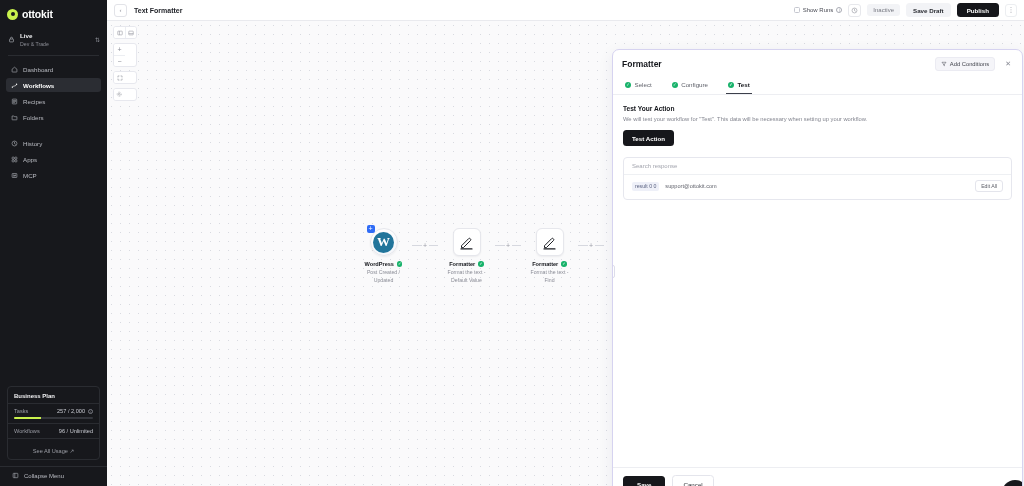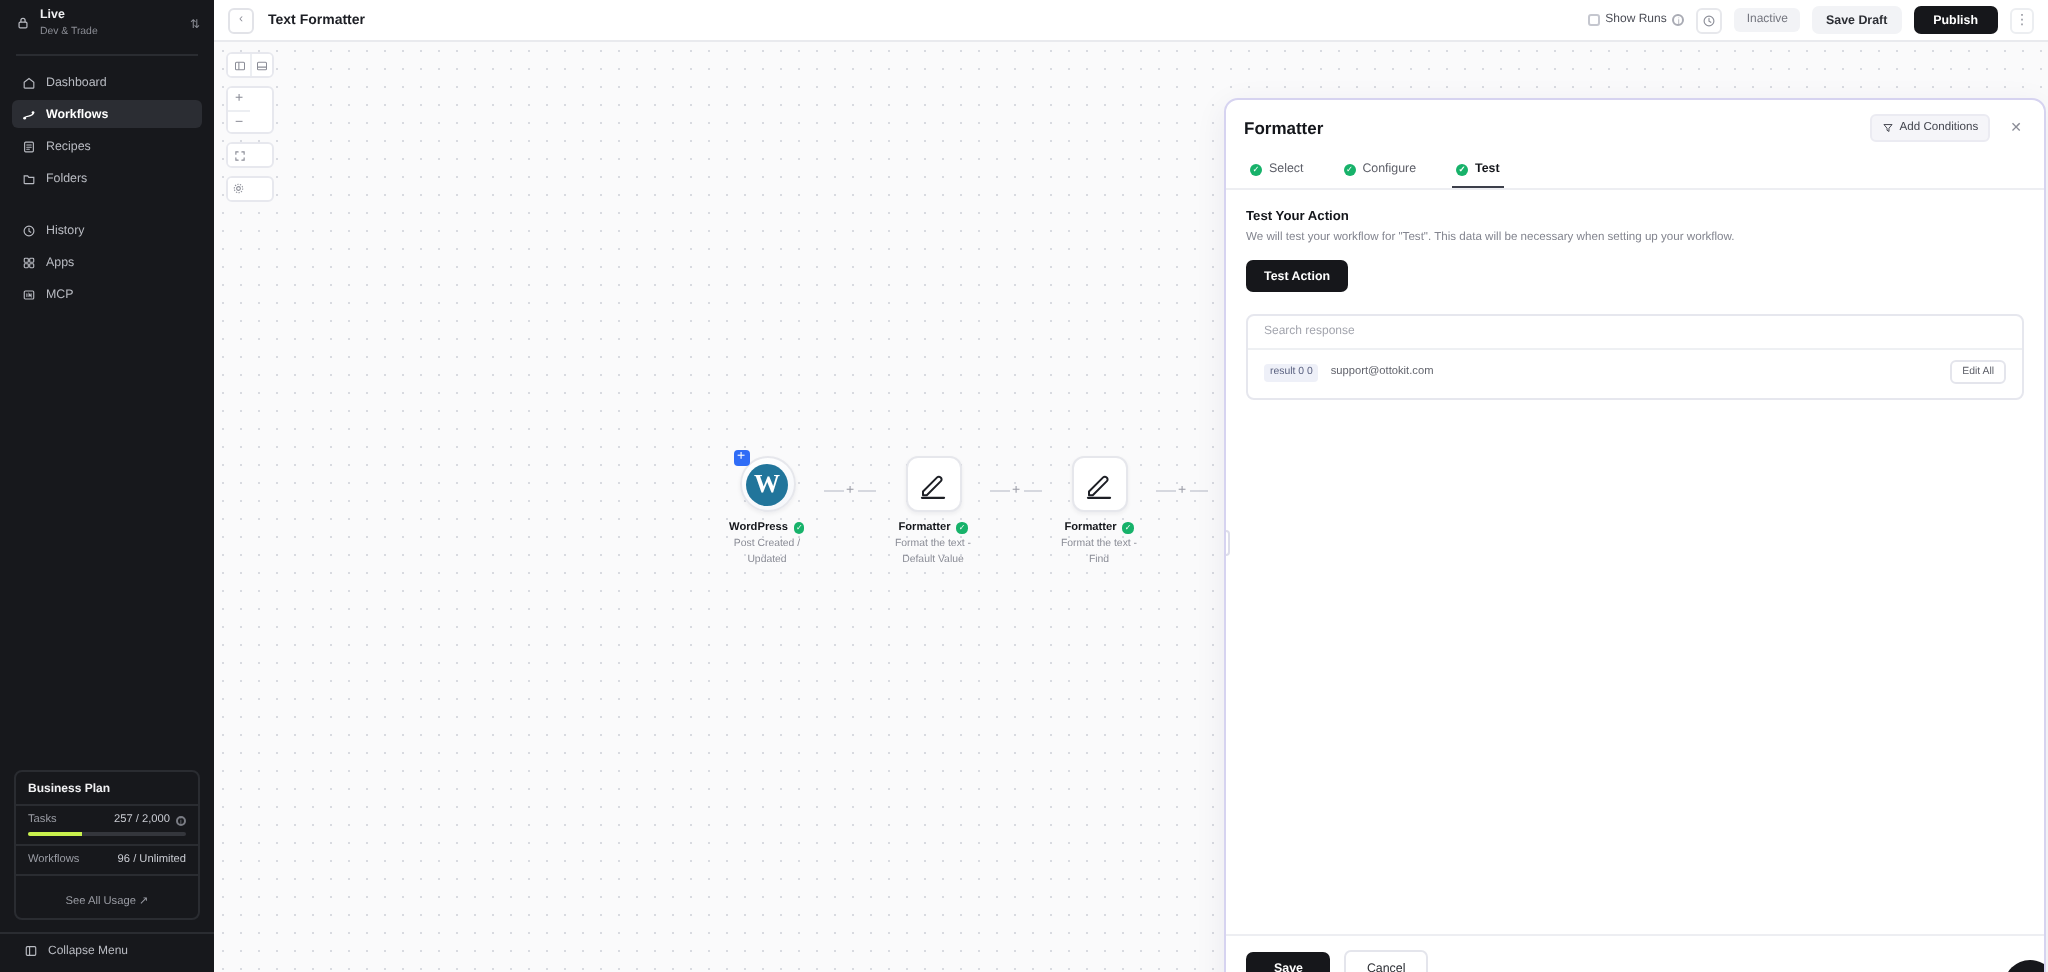--- a/index.html
+++ b/index.html
@@ -245,20 +245,26 @@
     position: absolute; right: -6px; bottom: -6px; width: 26px; height: 26px;
     border-radius: 50%; background: #17181c; z-index: 20; cursor: pointer;
   }
 </style>
 </head>
 <body>
 
 <div class="app">
 
   <aside class="sidebar">
+    <div class="brand">
+      <span class="brand-mark">
+          <i></i>
+        </span>
+      <span class="brand-text">ottokit</span>
+    </div>
 
     <div class="env-row">
       <svg width="7" height="7" viewBox="0 0 16 16">
         <rect x="3.5" y="7" width="9" height="6.5" rx="1.3" fill="none" stroke="#b9bbc2" stroke-width="1.4"></rect>
         <path d="M5.6 7V5.2a2.4 2.4 0 0 1 4.8 0V7" fill="none" stroke="#b9bbc2" stroke-width="1.4"></path>
       </svg>
       <span class="env-texts">
         <span class="env-title" style="display:block">Live</span>
         <span class="env-sub" style="display:block">Dev &amp; Trade</span>
       </span>

